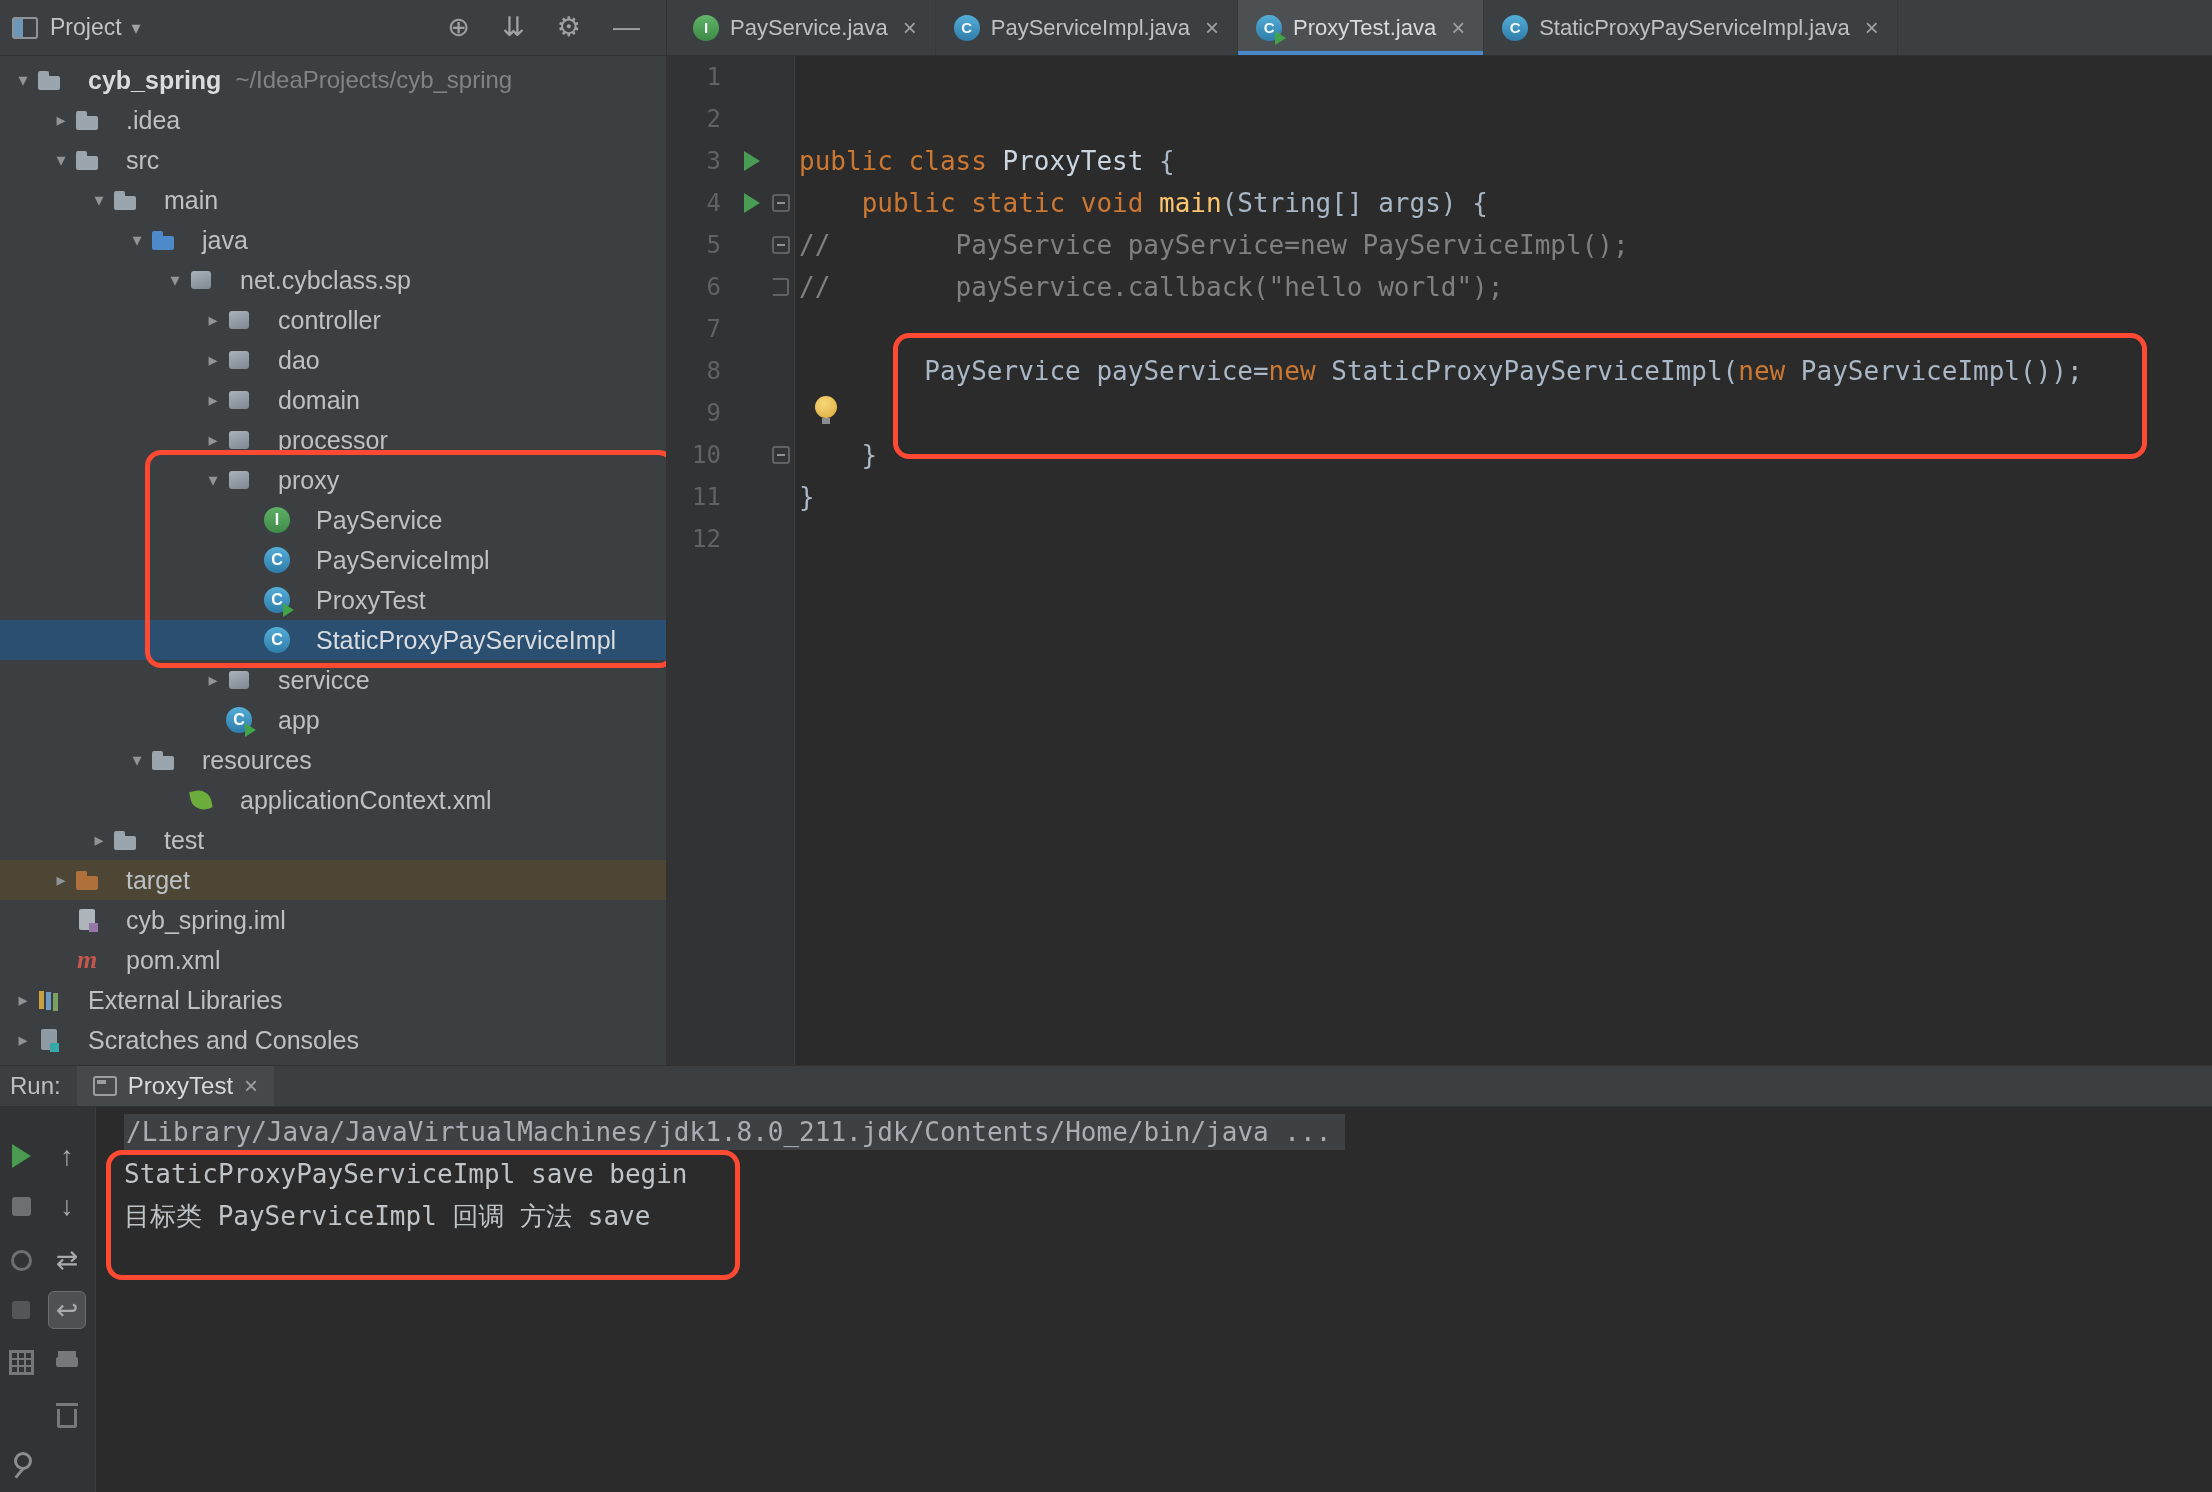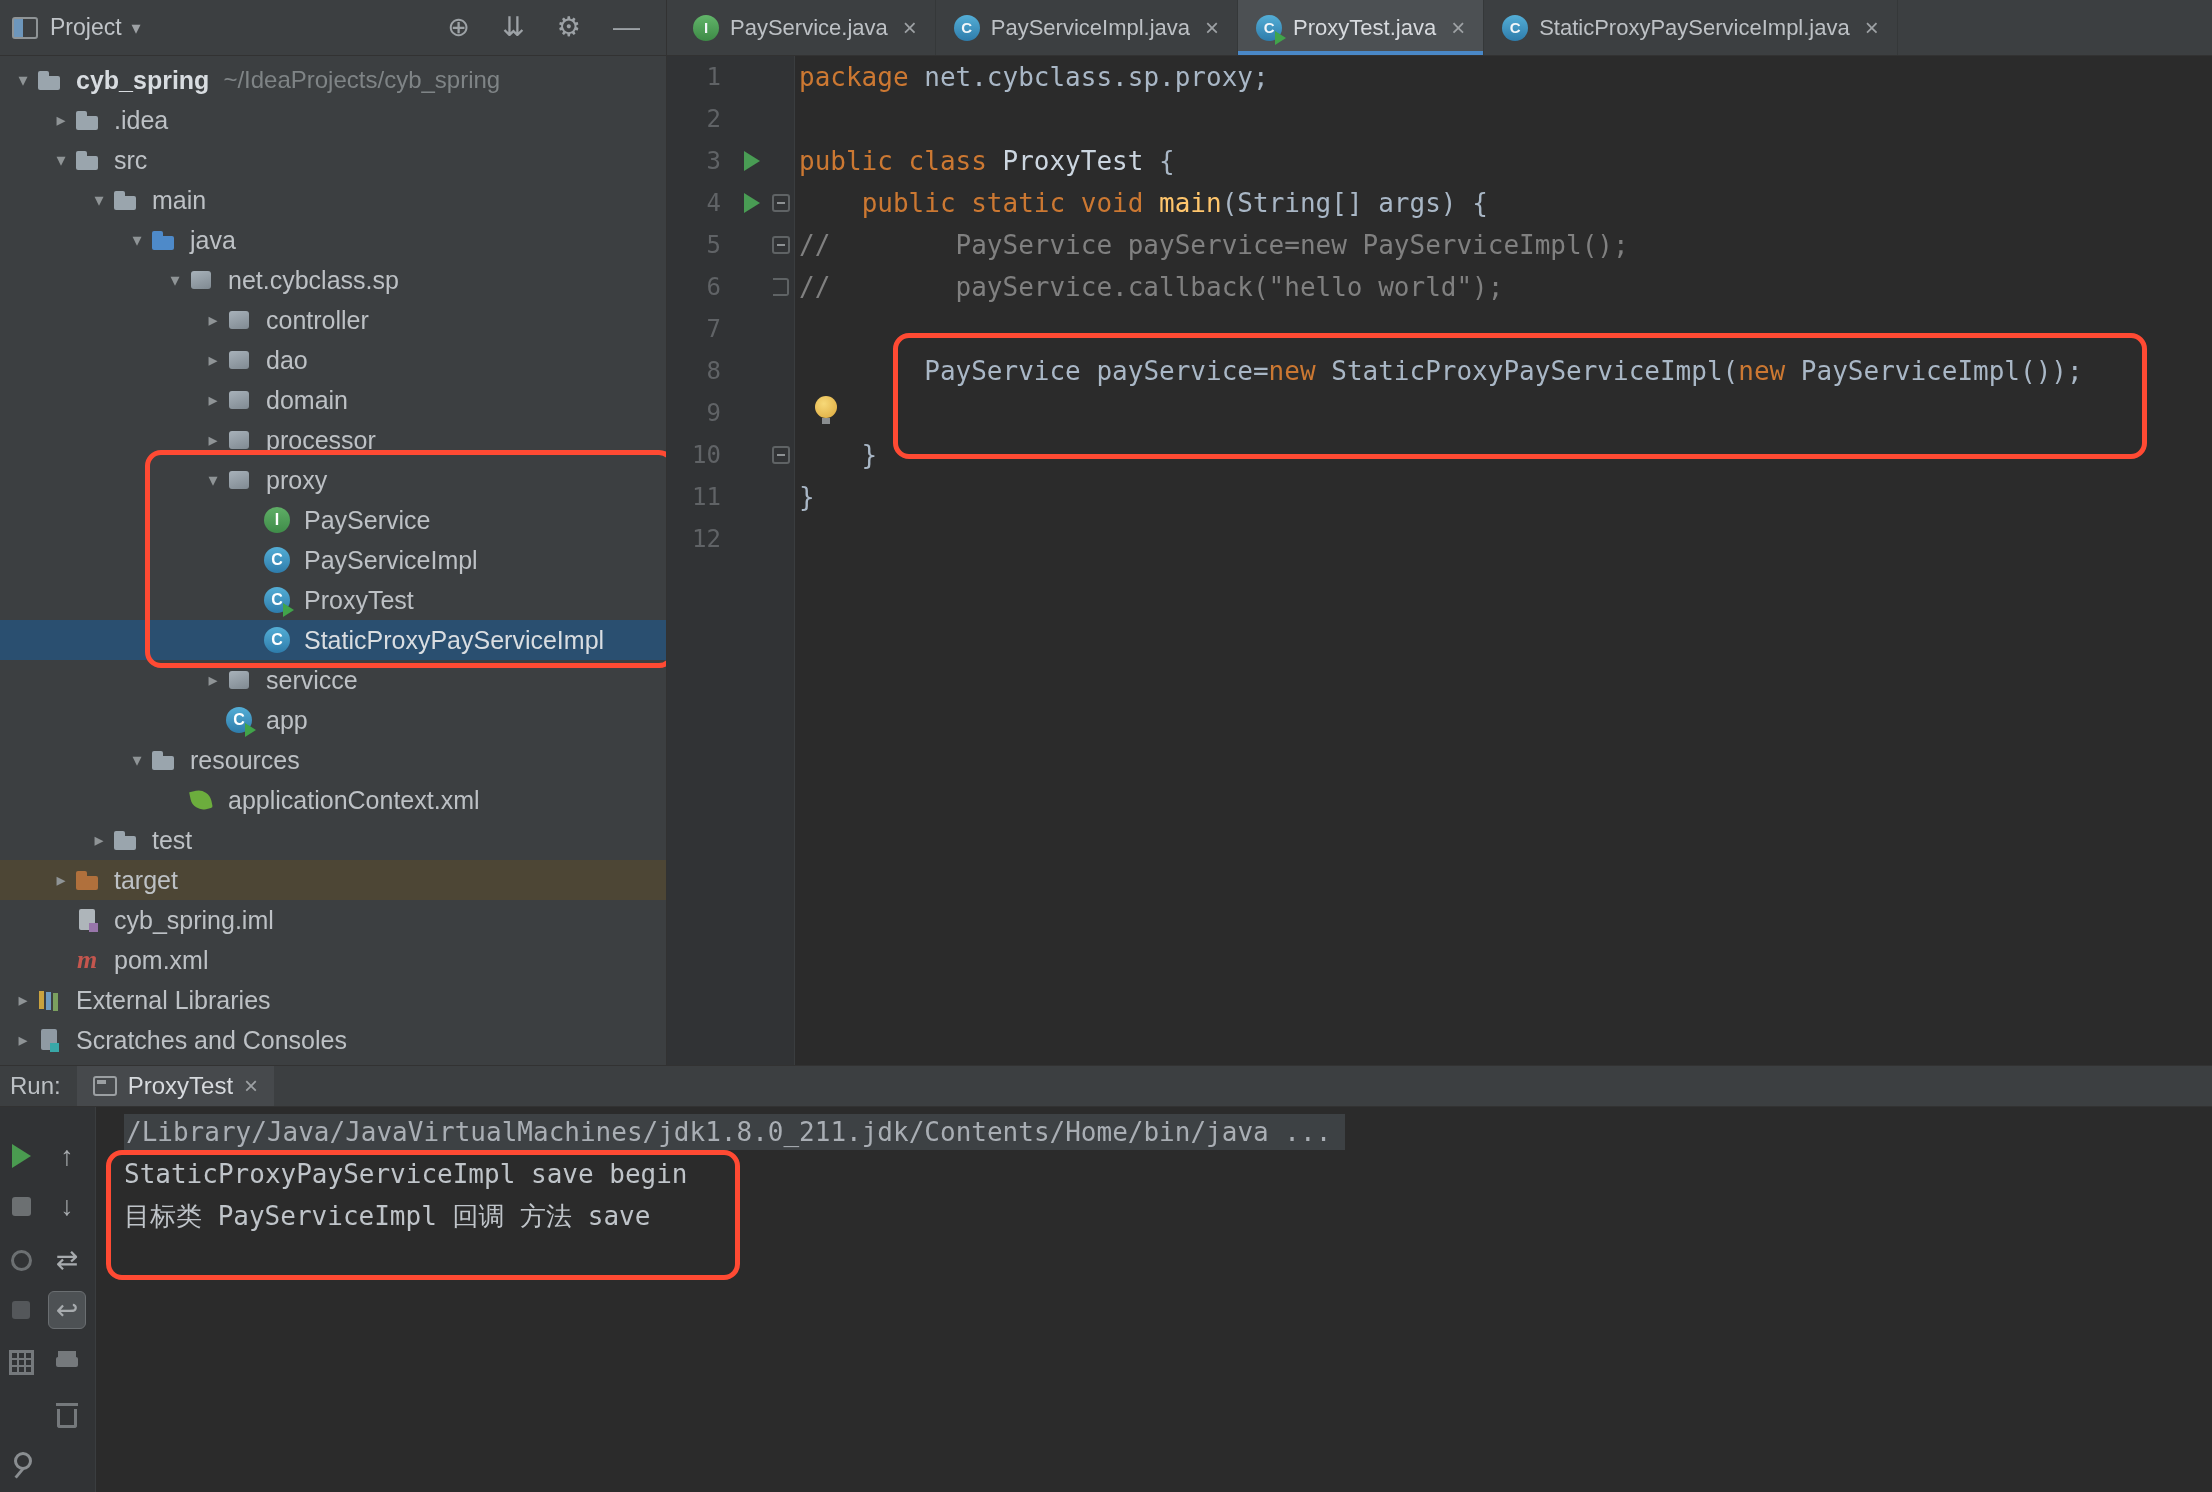--- a/index.html
+++ b/index.html
@@ -37,21 +37,21 @@
   
   .mid { display:flex; height:1009px; }
   .project-panel { width:667px; flex:none; background:#3c3f41; border-right:1px solid #323232;
                    position:relative; overflow:hidden; }
   .tree { padding-top:4px; position:relative; }
   .tree-row { display:flex; align-items:center; height:40px; font-size:25px; color:#bdc1c5; white-space:nowrap; }
   .tree-row.selected { background:#2a4f70; color:#d9dde1; }
   .tree-row.excluded { background:#4d4635; }
   .tree-indent { flex:none; height:1px; }
   .tree-arrow { flex:none; width:26px; text-align:center; color:#8f9496; font-size:18px; }
-  .tree-label { margin-left:14px; }
+  .tree-label { margin-left:26px; }
   .tree-label.bold { font-weight:bold; color:#d8dce0; }
   .tree-suffix { margin-left:14px; color:#7f8486; font-size:24px; }
 
   .ticon { width:26px; height:26px; position:relative; flex:none; display:flex; align-items:center;
            justify-content:center; font-size:16px; font-weight:bold; color:#fff; }
   .ticon.fld::before { content:""; position:absolute; left:2px; top:9px; width:22px; height:14px;
            background:var(--fc,#9aa5ad); border-radius:2px; }
   .ticon.fld::after { content:""; position:absolute; left:2px; top:4px; width:11px; height:7px;
            background:var(--fc,#9aa5ad); border-radius:2px 2px 0 0; }
   .t-package::before { content:""; position:absolute; left:3px; top:4px; right:3px; bottom:4px;
@@ -342,21 +342,20 @@
         </div>
       <div class="red-box rb-tree"></div>
     </div>
     <div class="editor">
       <div class="gutter-bg"></div>
       <div class="ed-lines">
           <div class="ed-line">
             <span class="ln">1</span>
             <span class="g-run"></span>
             <span class="g-fold"></span>
-            <span class="code"><span class="tk-kw">package </span><span class="tk-pl">net.cybclass.sp.proxy;</span></span>
           </div>
           <div class="ed-line">
             <span class="ln">2</span>
             <span class="g-run"></span>
             <span class="g-fold"></span>
             <span class="code"></span>
           </div>
           <div class="ed-line">
             <span class="ln">3</span>
             <span class="g-run">

